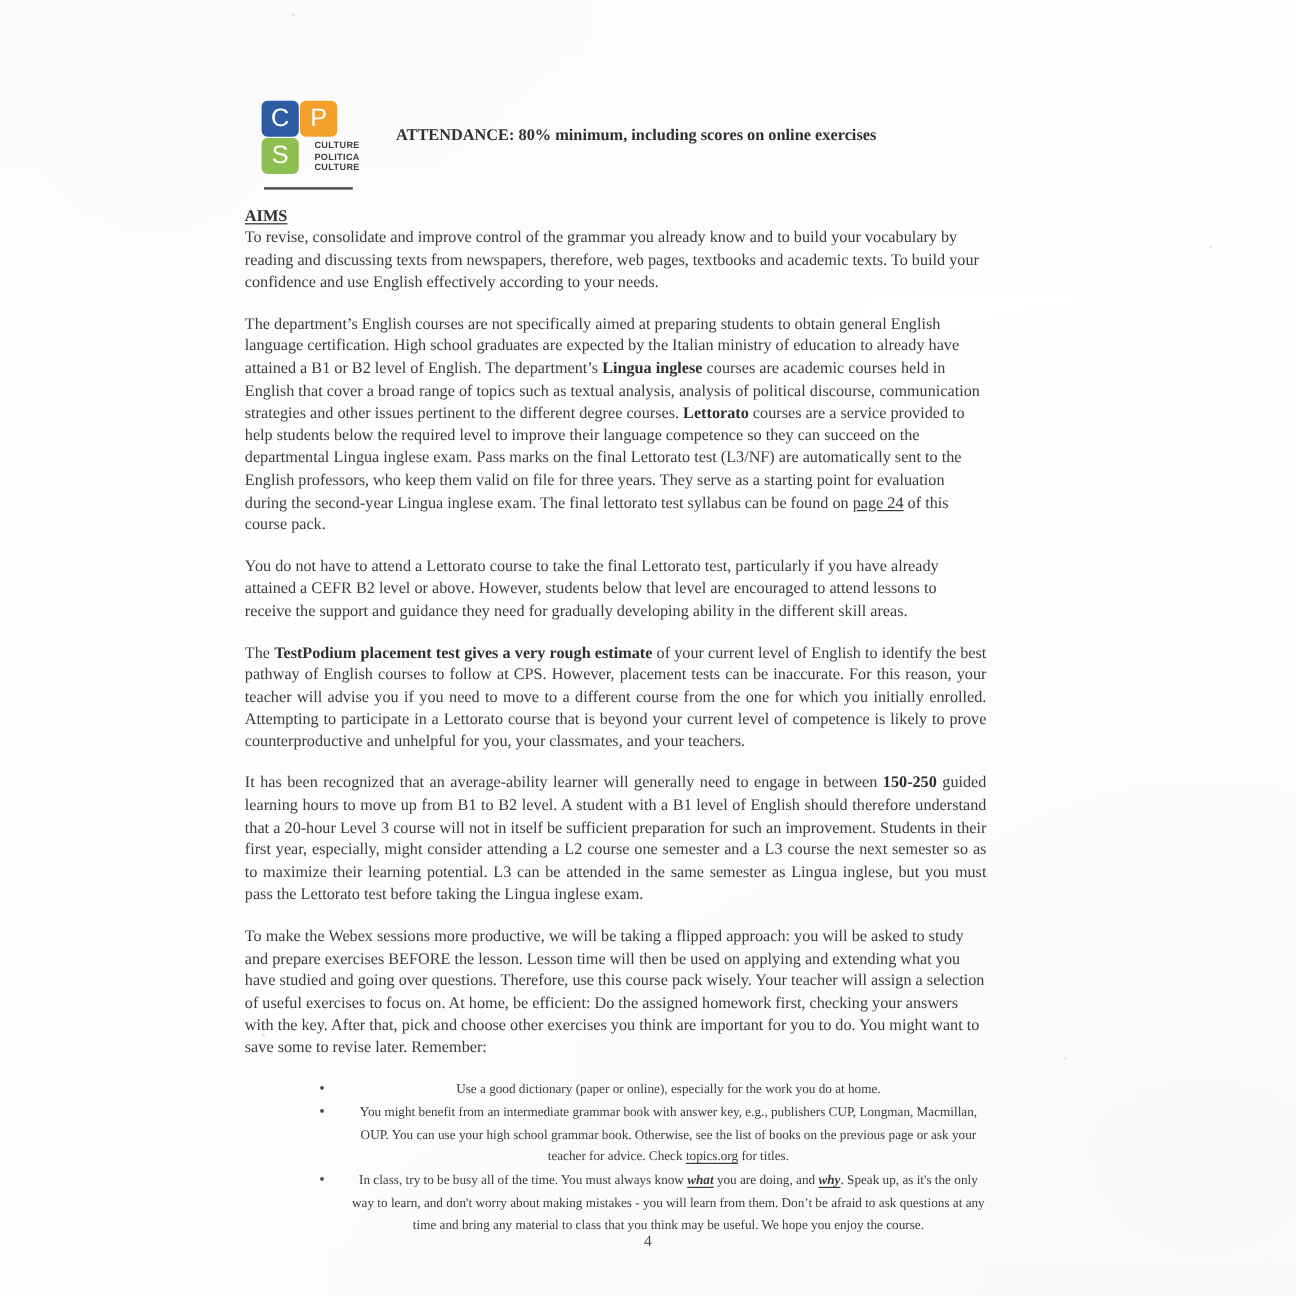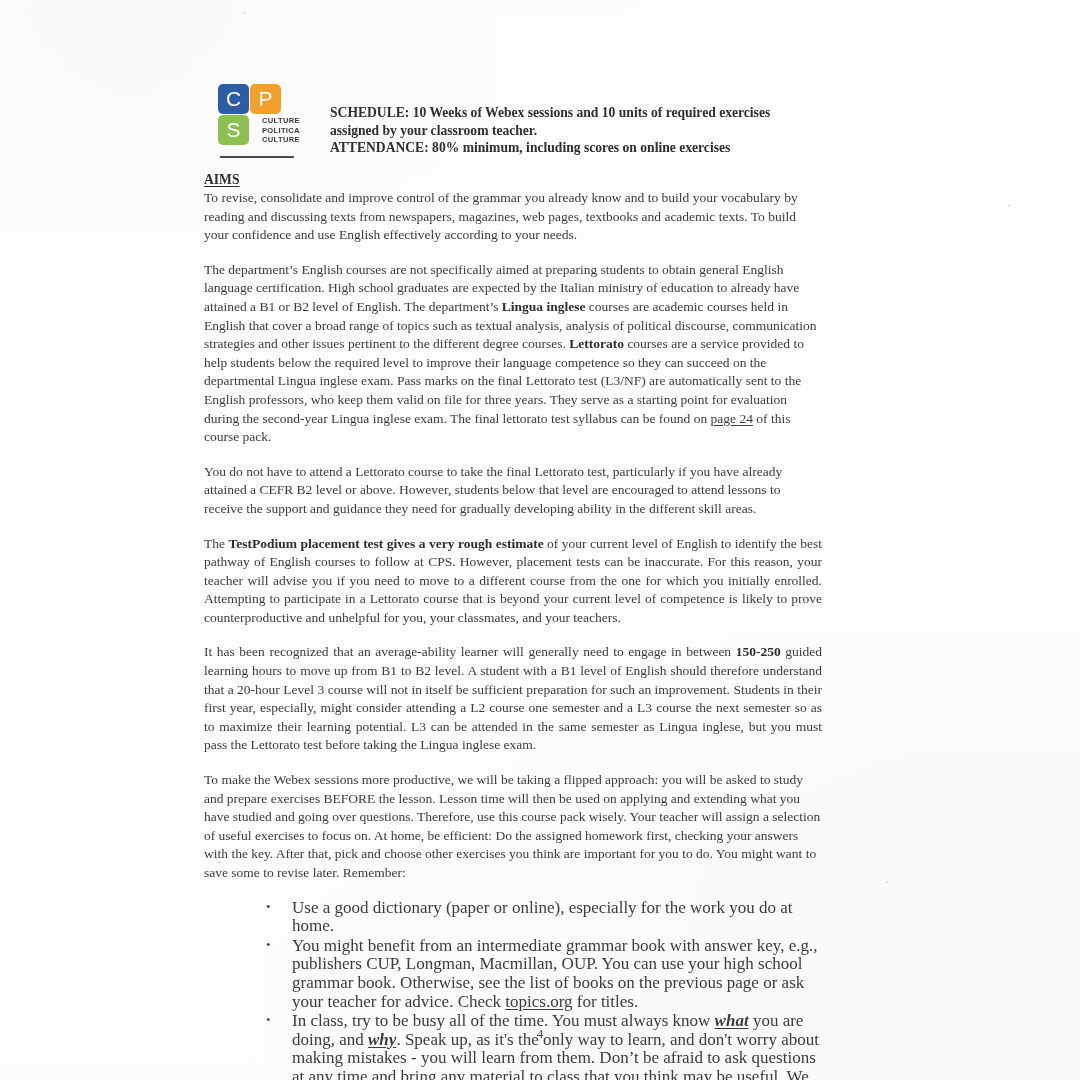--- a/index.html
+++ b/index.html
@@ -129,26 +129,26 @@
   .biu { font-weight: 700; font-style: italic; text-decoration: underline; text-underline-offset: 2px; }
 
   
   ul.bullets {
     margin: 6px 0 0 0;
     padding: 0 0 0 62px;
     list-style: none;
   }
   ul.bullets li {
     position: relative;
-    font-size: 17px;
+    font-size: 11px;
     line-height: 18.6px;
     color: #3c3c3c;
     margin-bottom: 1px;
     padding-left: 26px;
-    text-align: left;
+    text-align: center;
   }
   ul.bullets li::before {
     content: "\2022";
     position: absolute;
     left: 0;
     top: -1px;
     font-size: 13px;
     color: #4a4a4a;
   }
 
@@ -194,30 +194,27 @@
             <div>POLITICA</div>
             <div>CULTURE</div>
           </div>
         </div>
         <div class="logo-rule"></div>
       </div>
 
 
       <div class="header-info">
         <div>
-          <span>SCHEDULE:</span><span> 10 Weeks of Webex sessions and 10 units of required exercises assigned by your classroom teacher.</span>
-        </div>
-        <div>
           <span>ATTENDANCE:</span><span>  80% minimum, including scores on online exercises</span>
         </div>
       </div>
     </div>
 
     <div class="section-head">AIMS</div>
-    <p class="para left first">To revise, consolidate and improve control of the grammar you already know and to build your vocabulary by reading and discussing texts from newspapers, magazines, web pages, textbooks and academic texts. To build your confidence and use English effectively according to your needs.</p>
+    <p class="para left first">To revise, consolidate and improve control of the grammar you already know and to build your vocabulary by reading and discussing texts from newspapers, therefore, web pages, textbooks and academic texts. To build your confidence and use English effectively according to your needs.</p>
 
     <p class="para left"><span>The department’s English courses are not specifically aimed at preparing students to obtain general English language certification. High school graduates are expected by the Italian ministry of education to already have attained a B1 or B2 level of English. The department’s </span><b>Lingua inglese</b><span> courses are academic courses held in English that cover a broad range of topics such as textual analysis, analysis of political discourse, communication strategies and other issues pertinent to the different degree courses. </span><b>Lettorato</b><span> courses are a service provided to help students below the required level to improve their language competence so they can succeed on the departmental Lingua inglese exam. Pass marks on the final Lettorato test (L3/NF) are automatically sent to the English professors, who keep them valid on file for three years. They serve as a starting point for evaluation during the second-year Lingua inglese exam. The final lettorato test syllabus can be found on </span><span class="u">page 24</span><span> of this course pack.</span></p>
 
     <p class="para left">You do not have to attend a Lettorato course to take the final Lettorato test, particularly if you have already attained a CEFR B2 level or above. However, students below that level are encouraged to attend lessons to receive the support and guidance they need for gradually developing ability in the different skill areas.</p>
 
     <p class="para just"><span>The </span><b>TestPodium placement test gives a very rough estimate</b><span> of your current level of English to identify the best pathway of English courses to follow at CPS. However, placement tests can be inaccurate. For this reason, your teacher will advise you if you need to move to a different course from the one for which you initially enrolled. Attempting to participate in a Lettorato course that is beyond your current level of competence is likely to prove counterproductive and unhelpful for you, your classmates, and your teachers.</span></p>
 
     <p class="para just"><span>It has been recognized that an average-ability learner will generally need to engage in between </span><b>150-250</b><span> guided learning hours to move up from B1 to B2 level. A student with a B1 level of English should therefore understand that a 20-hour Level 3 course will not in itself be sufficient preparation for such an improvement. Students in their first year, especially, might consider attending a L2 course one semester and a L3 course the next semester so as to maximize their learning potential. L3 can be attended in the same semester as Lingua inglese, but you must pass the Lettorato test before taking the Lingua inglese exam.</span></p>
 
     <p class="para left">To make the Webex sessions more productive, we will be taking a flipped approach: you will be asked to study and prepare exercises BEFORE the lesson. Lesson time will then be used on applying and extending what you have studied and going over questions. Therefore, use this course pack wisely. Your teacher will assign a selection of useful exercises to focus on. At home, be efficient: Do the assigned homework first, checking your answers with the key. After that, pick and choose other exercises you think are important for you to do. You might want to save some to revise later. Remember:</p>

